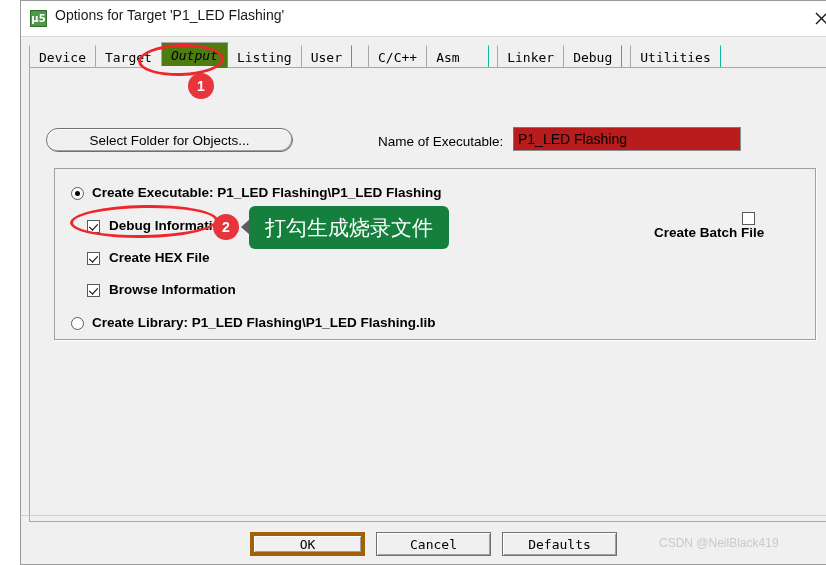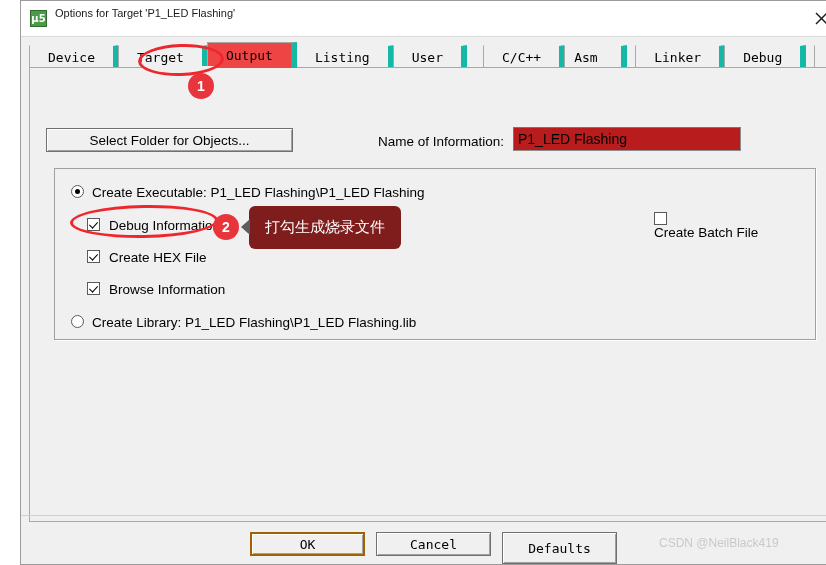--- a/index.html
+++ b/index.html
@@ -49,21 +49,21 @@
     justify-content: center;
     color: #ffffff;
     font-size: 10px;
     font-weight: bold;
     line-height: 1;
     font-family: "DejaVu Sans", sans-serif;
   }
   .title-text {
     position: absolute;
     left: 34px; top: 6px;
-    font-size: 11px;
+    font-size: 14px;
     color: #1b1b1b;
     white-space: nowrap;
     font-family: "Liberation Sans", sans-serif;
   }
   .close-btn {
     position: absolute;
     right: 1px; top: 1px;
     width: 45px; height: 33px;
     display: flex;
     align-items: center;
@@ -87,42 +87,43 @@
     position: absolute;
     left: 8px; top: 8px;
     height: 23px;
     white-space: nowrap;
     font-size: 0;
   }
   .tab {
     display: inline-block;
     height: 23px;
     line-height: 23px;
-    padding: 0 18px;
+    padding: 0 9px;
     margin-right: -1px;
     box-sizing: border-box;
     background: #f0f0f0;
     border-left: 1px solid #a8a8a8;
-    border-right: 6px solid #14b8a6;
+    border-right: 1px solid #14b8a6;
     border-top: 1px solid #f0f0f0;
     font-family: "DejaVu Sans Mono", monospace;
     font-size: 13px;
     color: #000000;
     text-align: center;
     cursor: pointer;
     vertical-align: top;
   }
   .tab.selected {
-    background: #ef4444;
+    background: #4d7c0f;
     border-top: 1px solid #a8a8a8;
     height: 26px;
     line-height: 25px;
     margin-top: -3px;
     position: relative;
     z-index: 3;
+    font-style: italic;
   }
 
   .tabpage {
     position: absolute;
     left: 8px; top: 30px;
     right: 8px;
     height: 455px;
     background: #f0f0f0;
     border: 1px solid #a8a8a8;
     border-top: 1px solid #a8a8a8;
@@ -151,21 +152,21 @@
     align-items: center;
     justify-content: center;
   }
   .btn-mono {
     font-family: "DejaVu Sans Mono", monospace;
     font-size: 13px;
   }
   .select-folder-btn {
     position: absolute;
     left: 25px; top: 91px;
-    width: 247px; height: 24px;
+    width: 247px; height: 24px; border-radius: 12px;
   }
   .exec-label {
     position: absolute;
     left: 357px; top: 97px;
     font-size: 13.5px;
     color: #000000;
     white-space: nowrap;
   }
   .exec-input {
     position: absolute;
@@ -191,23 +192,24 @@
     width: 762px; height: 172px;
     border: 1px solid #a0a0a0;
     box-sizing: border-box;
     background: transparent;
     box-shadow: 1px 1px 0 #ffffff;
   }
 
   .radio-row, .check-row {
     position: absolute;
     display: flex;
-    align-items: flex-start;
+    align-items: flex-end;
     white-space: nowrap;
     cursor: pointer;
+    font-weight: bold;
   }
   .radio-mark {
     width: 13px; height: 13px;
     border-radius: 50%;
     border: 1px solid #5a5a5a;
     background: #ffffff;
     box-sizing: border-box;
     margin-right: 8px;
     display: flex;
     align-items: center;
@@ -250,23 +252,23 @@
   .row-batch-file  { left: 633px; top: 175px; flex-direction: column; }
 
   
   .bottom-sep {
     position: absolute;
     left: 0; bottom: 48px;
     width: 100%; height: 1px;
     background: #d0d0d0;
   }
   .btn-ok      { position:absolute; left:229px; top:531px; width:115px; height:24px;
-                 border:2px solid #a16207; }
+                 border:4px solid #a16207; }
   .btn-cancel  { position:absolute; left:355px; top:531px; width:115px; height:24px; }
-  .btn-default { position:absolute; left:481px; top:531px; width:115px; height:32px; }
+  .btn-default { position:absolute; left:481px; top:531px; width:115px; height:24px; }
   .btn-help    { position:absolute; left:703px; top:531px; width:92px;  height:24px; }
 
   .watermark {
     position: absolute;
     left: 638px; top: 535px;
     font-size: 12px;
     color: #c9c9c9;
     white-space: nowrap;
     font-family: Liberation Sans, sans-serif;
     z-index: 9;
@@ -301,24 +303,24 @@
     pointer-events: none;
   }
   .anno-badge.b1 { left: 167px; top: 72px; }
   .anno-badge.b2 { left: 192px; top: 213px; }
 
   .callout {
     position: absolute;
     left: 228px; top: 205px;
     height: 43px;
     padding: 0 16px;
-    background: #7f1d1d;
+    background: #15803d;
     border-radius: 6px;
     color: #ffffff;
-    font-size: 15px;
+    font-size: 21px;
     font-family: Liberation Serif, serif;
     display: flex;
     align-items: center;
     white-space: nowrap;
     z-index: 21;
     pointer-events: none;
   }
   .callout::before {
     content: "";
     position: absolute;
@@ -350,21 +352,21 @@
 
       <div class="tabstrip">
         <div class="tab">Device</div><div class="tab">Target</div><div class="tab selected">Output</div><div class="tab">Listing</div><div class="tab">User</div><div class="tab" style="margin-left:17px;">C/C++</div><div class="tab" style="width:63px;text-align:left;padding-left:9px;">Asm</div><div class="tab" style="margin-left:9px;">Linker</div><div class="tab">Debug</div><div class="tab" style="margin-left:9px;">Utilities</div>
       </div>
 
       <div class="tabpage"></div>
       <div class="tabpage-mask"></div>
 
       <div class="btn select-folder-btn">Select Folder for Objects...</div>
 
-      <div class="exec-label">Name of Information:</div>
+      <div class="exec-label">Name of Executable:</div>
 
       <input class="exec-input" type="text" value="P1_LED Flashing" style="">
 
       <div class="groupbox"></div>
 
       <div class="radio-row row-create-exec">
         <span class="radio-mark">
             <span class="dot"></span>
           </span>
         <span class="ctl-text">Create Executable:  P1_LED Flashing\P1_LED Flashing</span>

